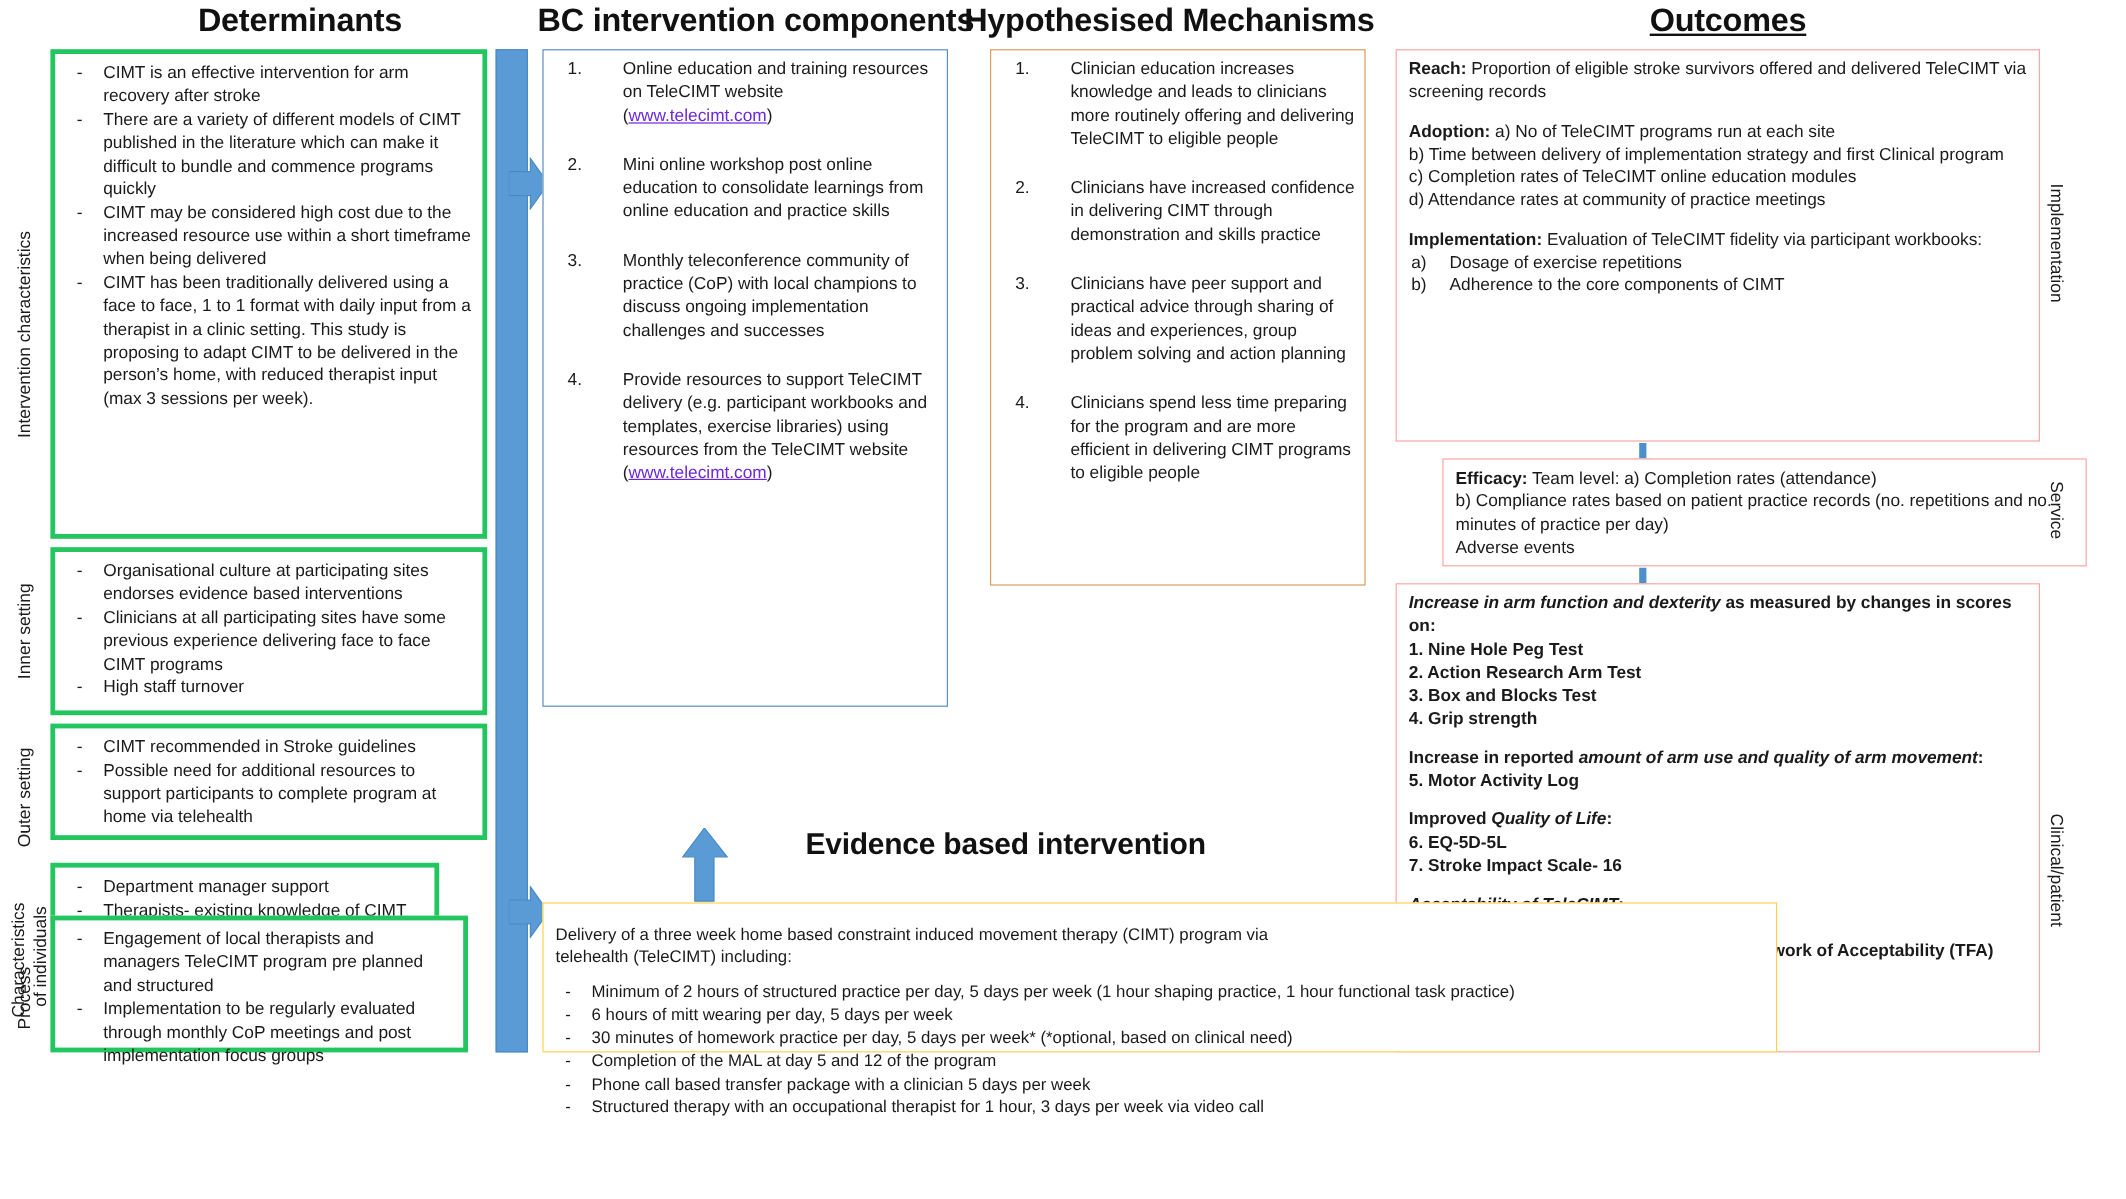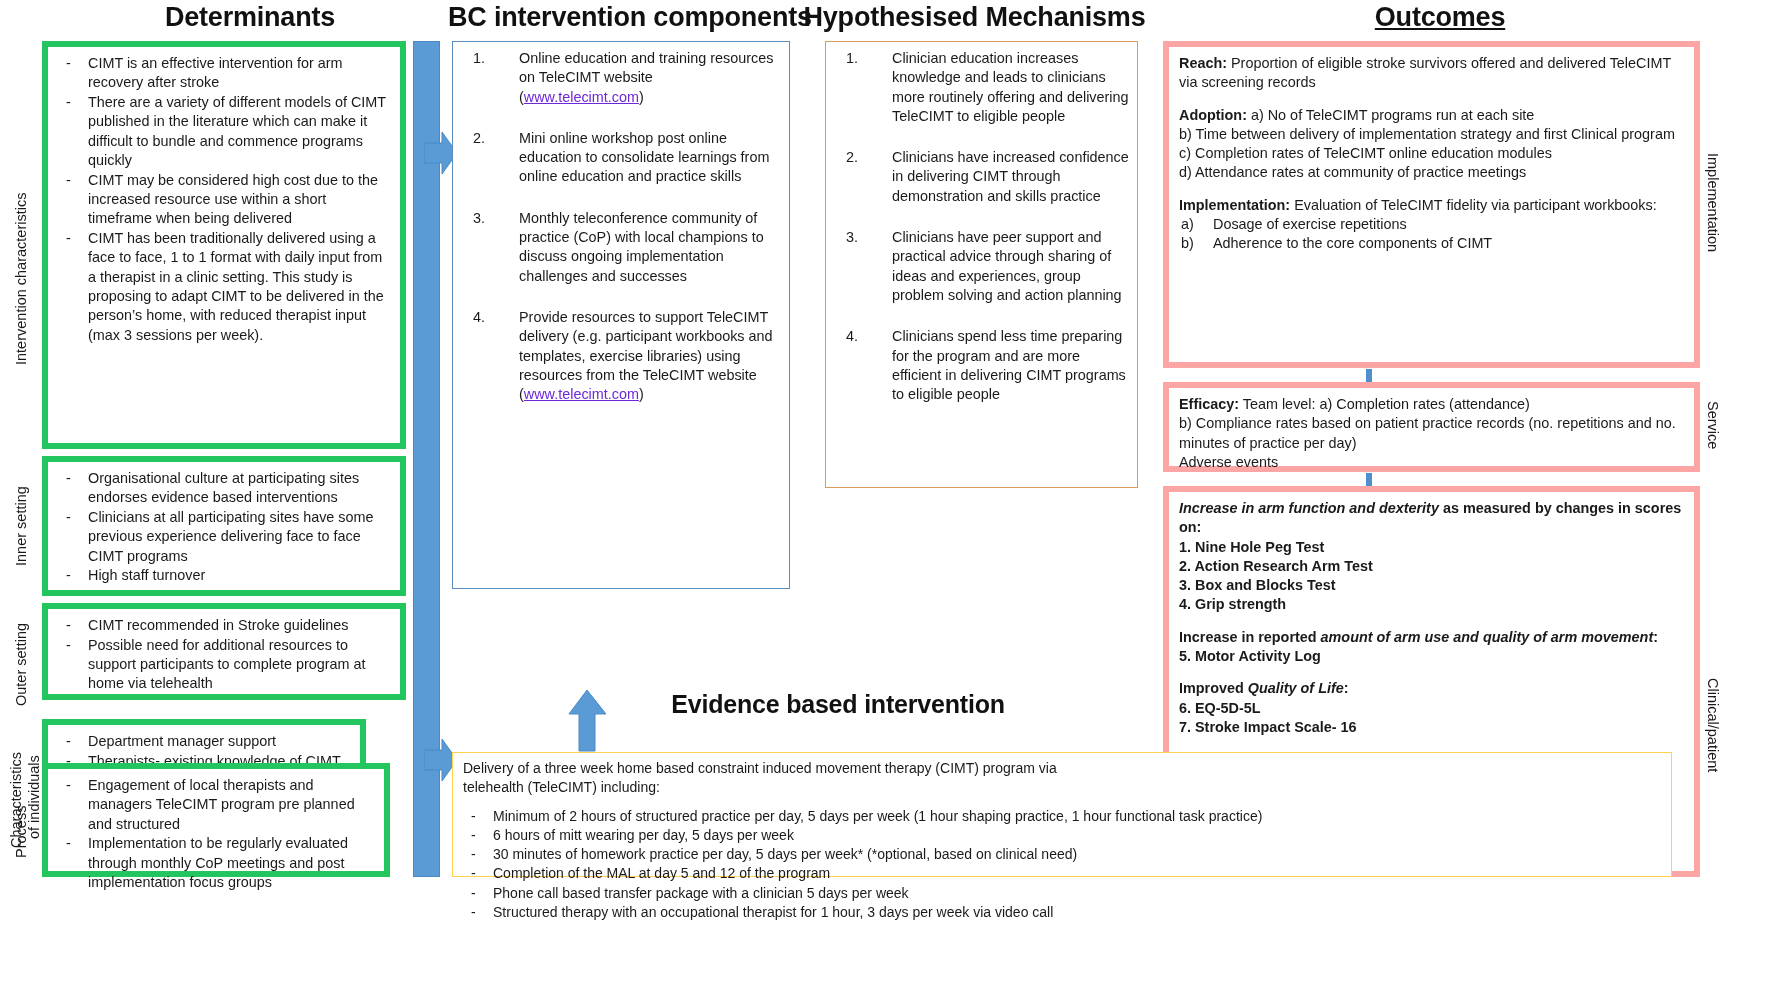--- a/index.html
+++ b/index.html
@@ -27,28 +27,28 @@
   }
   #head-determinants { left: 40px;  top: 2px;  width: 420px; }
   #head-bc           { left: 448px; top: 2px;  width: 350px; }
   #head-mech         { left: 802px; top: 2px;  width: 345px; }
   #head-outcomes     { left: 1155px;top: 2px;  width: 570px; text-decoration: underline; }
 
   
   .box {
     position: absolute;
     background: #fff;
-    border: 6px solid #22c55e;
+    border: 4px solid #22c55e;
     font-size: 14.4px;
     line-height: 1.34;
     padding: 7px 8px 7px 10px;
   }
   .box.blue   { border: 1px solid #5b8fc0; }
   .box.orange { border: 1px solid #d99b5e; }
-  .box.green  { border: 6px solid #fca5a5; }
+  .box.green  { border: 1px solid #fca5a5; }
   .box.yellow { border: 1px solid #ffd24d; }
 
   
   ul.dash {
     list-style: none;
     margin: 0;
     padding: 0;
   }
   ul.dash > li {
     position: relative;
@@ -250,21 +250,21 @@
     <span class="lab">b)</span>
     <span>Adherence  to the  core components of CIMT</span>
   </div>
 </div>
 <div class="vlabel right" style="left:1705px; top:105px; height:195px;">Implementation</div>
 
 <svg class="smallarrow" style="left:1361px; top:369px;" viewBox="0 0 16 24">
   <polygon points="5,0 11,0 11,13 15,13 8,23 1,13 5,13" fill="#4e90c9"></polygon>
 </svg>
 
-<div class="box green" id="box-out-service" style="left:1163px; top:382px; width:537px; height:90px;">
+<div class="box green" id="box-out-service" style="left:1202px; top:382px; width:537px; height:90px;">
   <div>
     <span class="b">Efficacy:</span><span>  Team level: a) Completion rates (attendance)</span>
   </div>
   <div>b) Compliance rates based on patient practice records (no. repetitions and no. minutes of practice per day)</div>
   <div>Adverse events</div>
 </div>
 <div class="vlabel right" style="left:1705px; top:389px; height:72px;">Service</div>
 
 <svg class="smallarrow" style="left:1361px; top:473px;" viewBox="0 0 16 24">
   <polygon points="5,0 11,0 11,13 15,13 8,23 1,13 5,13" fill="#4e90c9"></polygon>
@@ -296,21 +296,21 @@
   <div>Participant Opinion Survey and interviews</div>
   <div>Supporter  Questionnaire -Theoretical Framework of Acceptability (TFA)</div>
 </div>
 <div class="vlabel right" style="left:1705px; top:625px; height:200px;">Clinical/patient</div>
 
 <svg class="uparrow" style="left:568px; top:690px;" viewBox="0 0 40 62">
   <polygon points="19,0 38,24 27,24 27,61 11,61 11,24 1,24" fill="#5b9bd5" stroke="#4a8ac4" stroke-width="1"></polygon>
 </svg>
 <div class="heading" style="left:648px; top:690px; width:380px; font-size:25px;">Evidence based intervention</div>
 
-<div class="box yellow" id="box-evidence" style="left:452px; top:752px; width:1220px; height:125px; font-size:14px; padding:6px 8px 6px 10px;">
+<div class="box yellow" id="box-evidence" style="left:452px; top:752px; width:1029px; height:125px; font-size:14px; padding:16px 8px 6px 10px;">
   <div>Delivery of a three  week  home based constraint induced movement  therapy (CIMT) program via</div>
   <div>telehealth (TeleCIMT)  including:</div>
   <div style="height:10px;"></div>
   <ul class="dash">
     <li>Minimum of 2 hours of structured practice per day, 5 days per week  (1 hour shaping practice, 1 hour functional task practice)</li>
     <li>6 hours of mitt wearing per day, 5 days per week</li>
     <li>30 minutes of homework practice per day, 5 days per week*  (*optional, based on clinical need)</li>
     <li>Completion of the MAL  at day 5 and 12 of the program</li>
     <li>Phone call based transfer package with a clinician 5 days per week</li>
     <li>Structured therapy with an occupational therapist for 1 hour, 3 days per week  via video call</li>

